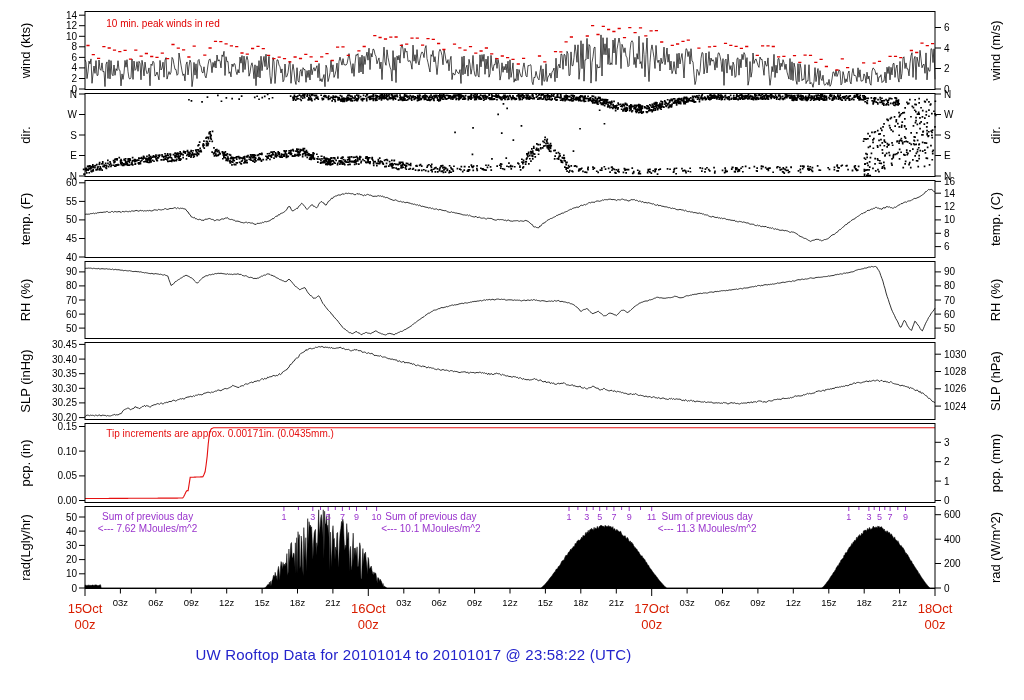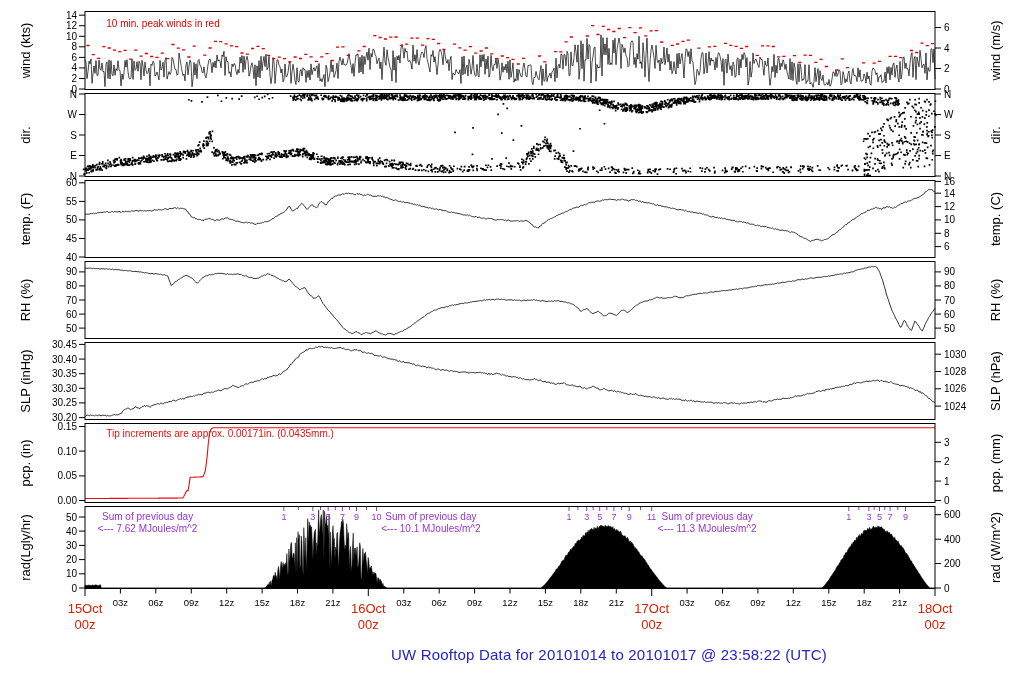--- a/index.html
+++ b/index.html
@@ -1,20 +1,20 @@
 <!DOCTYPE html>
 <html><head>
 <meta charset="utf-8">
 <style>
   html,body{margin:0;padding:0;background:#fff;}
   body{font-family:"Liberation Sans", sans-serif;}
   #fig{position:relative;width:1024px;height:700px;background:#fff;overflow:hidden;}
   #fig svg{position:absolute;left:0;overflow:visible;display:block;}
   #fig svg text{font-family:"Liberation Sans", sans-serif;}
-  #title{position:absolute;left:0;top:646px;width:827px;text-align:right;
+  #title{position:absolute;left:0;top:646px;width:827px;text-align:center;
          font-size:15px;letter-spacing:0.2px;}
 </style>
 </head>
 <body>
 
 <div id="fig">
   <div id="panels">
       <svg width="1024" height="79" viewBox="0 0 1024 79" style="top: 11px;">
         <path d="M85.0,48.7L86.0,51.3L87.0,67.6L88.0,60.9L89.0,50.1L90.0,52.9L91.0,47.9L92.0,72.3L93.0,62.9L94.0,55.0L95.0,62.4L96.0,49.6L97.0,64.5L98.0,64.2L99.0,49.0L100.0,58.1L101.0,59.4L102.0,51.9L103.0,60.9L104.0,60.4L105.0,75.6L106.0,53.3L107.0,50.9L108.0,67.5L109.0,48.8L110.0,67.9L111.0,49.6L112.0,63.2L113.0,64.8L114.0,54.0L115.0,64.3L116.0,57.7L117.0,59.6L118.0,49.7L119.0,58.8L120.0,59.4L121.0,74.9L122.0,62.9L123.0,68.4L124.0,62.0L125.0,49.4L126.0,56.2L127.0,48.7L128.0,60.6L129.0,67.3L130.0,68.1L131.0,66.3L132.0,48.0L133.0,68.4L134.0,50.1L135.0,59.4L136.0,58.2L137.0,50.7L138.0,60.3L139.0,50.3L140.0,52.3L141.0,68.8L142.0,49.3L143.0,55.2L144.0,64.9L145.0,51.1L146.0,59.0L147.0,62.7L148.0,61.6L149.0,56.9L150.0,74.8L151.0,53.1L152.0,54.5L153.0,50.2L154.0,51.8L155.0,65.1L156.0,64.0L157.0,61.0L158.0,64.6L159.0,68.9L160.0,49.4L161.0,59.0L162.0,57.2L163.0,51.2L164.0,66.2L165.0,49.2L166.0,46.6L167.0,68.1L168.0,64.4L169.0,60.6L170.0,63.5L171.0,61.2L172.0,46.4L173.0,48.0L174.0,53.5L175.0,58.3L176.0,58.5L177.0,64.3L178.0,63.1L179.0,42.0L180.0,48.0L181.0,54.1L182.0,59.9L183.0,64.5L184.0,62.9L185.0,69.9L186.0,53.8L187.0,50.9L188.0,63.9L189.0,55.0L190.0,49.1L191.0,51.8L192.0,75.7L193.0,68.0L194.0,51.4L195.0,64.1L196.0,52.8L197.0,67.6L198.0,49.7L199.0,48.4L200.0,54.6L201.0,55.1L202.0,61.2L203.0,62.0L204.0,55.8L205.0,64.8L206.0,66.9L207.0,61.2L208.0,53.9L209.0,48.9L210.0,47.9L211.0,52.3L212.0,61.7L213.0,51.4L214.0,56.3L215.0,49.9L216.0,57.0L217.0,44.0L218.0,50.2L219.0,48.7L220.0,50.0L221.0,56.9L222.0,43.9L223.0,45.6L224.0,40.3L225.0,64.5L226.0,45.7L227.0,50.8L228.0,50.5L229.0,62.4L230.0,60.8L231.0,65.9L232.0,53.0L233.0,55.7L234.0,52.5L235.0,53.2L236.0,60.2L237.0,63.6L238.0,58.5L239.0,62.0L240.0,46.1L241.0,52.2L242.0,44.5L243.0,61.3L244.0,45.1L245.0,58.6L246.0,49.2L247.0,45.3L248.0,49.7L249.0,65.2L250.0,61.8L251.0,54.8L252.0,51.8L253.0,57.1L254.0,67.7L255.0,53.8L256.0,74.7L257.0,54.8L258.0,66.1L259.0,49.6L260.0,66.9L261.0,45.2L262.0,59.7L263.0,51.0L264.0,45.4L265.0,55.6L266.0,43.2L267.0,58.7L268.0,56.4L269.0,45.3L270.0,64.5L271.0,72.7L272.0,65.3L273.0,46.5L274.0,50.9L275.0,72.5L276.0,61.1L277.0,48.8L278.0,49.0L279.0,54.1L280.0,55.8L281.0,62.0L282.0,57.9L283.0,70.8L284.0,69.0L285.0,53.0L286.0,66.2L287.0,65.2L288.0,61.6L289.0,53.4L290.0,50.0L291.0,72.3L292.0,61.0L293.0,53.3L294.0,59.9L295.0,69.9L296.0,73.5L297.0,56.7L298.0,69.7L299.0,71.2L300.0,60.4L301.0,58.5L302.0,65.2L303.0,56.7L304.0,58.6L305.0,58.5L306.0,71.3L307.0,59.6L308.0,66.5L309.0,59.1L310.0,69.0L311.0,52.9L312.0,63.8L313.0,58.7L314.0,56.6L315.0,60.1L316.0,57.0L317.0,54.7L318.0,66.7L319.0,52.4L320.0,70.1L321.0,67.7L322.0,70.8L323.0,67.1L324.0,63.5L325.0,75.7L326.0,54.2L327.0,57.1L328.0,70.6L329.0,67.0L330.0,61.7L331.0,49.4L332.0,60.9L333.0,53.8L334.0,66.4L335.0,63.8L336.0,59.7L337.0,52.1L338.0,67.5L339.0,50.3L340.0,46.1L341.0,50.1L342.0,54.1L343.0,47.6L344.0,53.8L345.0,53.7L346.0,54.2L347.0,52.8L348.0,47.8L349.0,42.6L350.0,49.4L351.0,54.8L352.0,62.3L353.0,52.6L354.0,65.4L355.0,52.7L356.0,43.6L357.0,44.4L358.0,42.7L359.0,61.8L360.0,46.2L361.0,61.0L362.0,44.1L363.0,63.0L364.0,45.3L365.0,53.5L366.0,45.9L367.0,41.1L368.0,49.2L369.0,37.2L370.0,58.6L371.0,42.4L372.0,46.0L373.0,38.0L374.0,38.6L375.0,43.4L376.0,45.3L377.0,52.8L378.0,49.4L379.0,46.9L380.0,57.8L381.0,51.0L382.0,68.6L383.0,50.1L384.0,36.1L385.0,50.9L386.0,54.3L387.0,38.8L388.0,46.4L389.0,51.3L390.0,56.1L391.0,58.7L392.0,70.1L393.0,39.6L394.0,59.2L395.0,46.4L396.0,71.6L397.0,44.9L398.0,49.0L399.0,44.3L400.0,52.1L401.0,37.0L402.0,33.5L403.0,38.1L404.0,47.2L405.0,37.3L406.0,41.2L407.0,40.2L408.0,50.2L409.0,50.3L410.0,49.5L411.0,52.7L412.0,58.2L413.0,34.1L414.0,50.2L415.0,43.7L416.0,52.4L417.0,38.6L418.0,49.9L419.0,54.0L420.0,47.8L421.0,43.2L422.0,40.9L423.0,42.3L424.0,46.6L425.0,37.6L426.0,34.6L427.0,47.6L428.0,51.7L429.0,56.6L430.0,61.0L431.0,43.7L432.0,45.4L433.0,39.5L434.0,51.0L435.0,45.6L436.0,53.7L437.0,63.6L438.0,53.7L439.0,40.9L440.0,38.3L441.0,40.5L442.0,44.5L443.0,53.8L444.0,38.5L445.0,43.1L446.0,49.6L447.0,52.3L448.0,48.6L449.0,59.8L450.0,49.1L451.0,45.3L452.0,68.6L453.0,61.9L454.0,63.6L455.0,63.8L456.0,58.5L457.0,60.6L458.0,62.0L459.0,62.6L460.0,58.6L461.0,72.5L462.0,45.7L463.0,63.8L464.0,45.0L465.0,62.9L466.0,56.8L467.0,54.1L468.0,65.1L469.0,48.3L470.0,53.2L471.0,63.2L472.0,57.4L473.0,44.4L474.0,59.3L475.0,64.7L476.0,65.3L477.0,53.3L478.0,64.2L479.0,66.1L480.0,43.8L481.0,55.9L482.0,43.6L483.0,50.4L484.0,43.3L485.0,63.3L486.0,48.1L487.0,57.9L488.0,45.2L489.0,66.2L490.0,62.6L491.0,44.3L492.0,55.8L493.0,59.8L494.0,53.6L495.0,53.8L496.0,46.9L497.0,57.4L498.0,48.4L499.0,53.3L500.0,69.1L501.0,64.0L502.0,51.8L503.0,61.3L504.0,55.4L505.0,59.0L506.0,53.0L507.0,61.8L508.0,50.2L509.0,68.3L510.0,48.8L511.0,66.4L512.0,60.3L513.0,51.9L514.0,71.2L515.0,67.7L516.0,70.0L517.0,58.0L518.0,69.4L519.0,58.5L520.0,62.3L521.0,65.5L522.0,65.9L523.0,56.6L524.0,51.9L525.0,58.3L526.0,64.9L527.0,65.9L528.0,54.5L529.0,54.9L530.0,53.7L531.0,54.2L532.0,70.7L533.0,73.7L534.0,66.2L535.0,66.7L536.0,60.4L537.0,64.9L538.0,67.5L539.0,68.9L540.0,61.2L541.0,54.5L542.0,74.4L543.0,57.9L544.0,70.4L545.0,69.5L546.0,52.7L547.0,70.6L548.0,65.6L549.0,64.9L550.0,62.1L551.0,67.2L552.0,61.0L553.0,59.7L554.0,57.1L555.0,70.7L556.0,47.2L557.0,67.0L558.0,55.2L559.0,53.1L560.0,57.0L561.0,43.0L562.0,43.5L563.0,58.3L564.0,43.4L565.0,43.9L566.0,54.8L567.0,40.3L568.0,42.8L569.0,64.7L570.0,64.0L571.0,40.9L572.0,54.7L573.0,54.6L574.0,46.5L575.0,33.8L576.0,40.7L577.0,51.3L578.0,33.8L579.0,68.3L580.0,56.6L581.0,29.7L582.0,57.7L583.0,32.8L584.0,70.2L585.0,48.8L586.0,48.9L587.0,27.4L588.0,48.0L589.0,33.5L590.0,35.1L591.0,72.1L592.0,51.4L593.0,45.8L594.0,36.8L595.0,36.0L596.0,70.3L597.0,53.4L598.0,57.1L599.0,55.8L600.0,56.7L601.0,23.9L602.0,65.0L603.0,26.7L604.0,43.7L605.0,32.8L606.0,43.9L607.0,26.7L608.0,53.4L609.0,37.3L610.0,53.9L611.0,51.8L612.0,53.6L613.0,29.0L614.0,42.0L615.0,27.2L616.0,53.7L617.0,38.4L618.0,32.7L619.0,27.0L620.0,32.7L621.0,57.6L622.0,33.3L623.0,36.4L624.0,41.6L625.0,36.8L626.0,45.0L627.0,46.8L628.0,55.7L629.0,54.7L630.0,39.7L631.0,31.4L632.0,29.7L633.0,31.8L634.0,53.6L635.0,46.3L636.0,56.7L637.0,42.6L638.0,48.2L639.0,25.2L640.0,52.7L641.0,50.6L642.0,57.5L643.0,31.6L644.0,43.5L645.0,65.9L646.0,43.6L647.0,27.0L648.0,53.1L649.0,70.6L650.0,51.4L651.0,39.3L652.0,33.9L653.0,40.2L654.0,46.6L655.0,57.5L656.0,34.4L657.0,48.6L658.0,51.6L659.0,49.0L660.0,60.0L661.0,47.1L662.0,52.6L663.0,50.4L664.0,36.1L665.0,53.7L666.0,46.4L667.0,37.0L668.0,51.2L669.0,43.2L670.0,59.0L671.0,50.1L672.0,62.6L673.0,59.6L674.0,50.6L675.0,58.9L676.0,63.1L677.0,42.6L678.0,57.1L679.0,42.1L680.0,53.0L681.0,47.1L682.0,42.5L683.0,52.7L684.0,67.0L685.0,48.1L686.0,37.7L687.0,38.4L688.0,45.6L689.0,40.5L690.0,53.1L691.0,37.7L692.0,50.1L693.0,50.8L694.0,63.2L695.0,73.6L696.0,69.7L697.0,58.3L698.0,60.1L699.0,64.4L700.0,60.3L701.0,47.3L702.0,41.5L703.0,42.2L704.0,62.9L705.0,56.0L706.0,42.0L707.0,62.0L708.0,52.4L709.0,40.6L710.0,54.4L711.0,47.0L712.0,50.3L713.0,48.7L714.0,50.8L715.0,59.1L716.0,46.4L717.0,56.7L718.0,42.4L719.0,41.8L720.0,45.1L721.0,50.3L722.0,60.6L723.0,47.6L724.0,74.4L725.0,49.6L726.0,48.1L727.0,62.1L728.0,43.1L729.0,53.3L730.0,58.6L731.0,54.6L732.0,64.8L733.0,51.1L734.0,53.9L735.0,66.4L736.0,65.1L737.0,47.6L738.0,46.8L739.0,64.2L740.0,48.2L741.0,56.8L742.0,43.3L743.0,48.7L744.0,41.6L745.0,43.7L746.0,56.0L747.0,46.6L748.0,74.2L749.0,69.4L750.0,50.5L751.0,66.2L752.0,60.7L753.0,42.0L754.0,52.5L755.0,49.2L756.0,47.9L757.0,51.1L758.0,54.3L759.0,56.4L760.0,46.0L761.0,48.5L762.0,48.2L763.0,56.4L764.0,64.3L765.0,50.0L766.0,54.4L767.0,55.2L768.0,46.9L769.0,63.3L770.0,74.3L771.0,66.8L772.0,55.5L773.0,60.8L774.0,43.3L775.0,66.5L776.0,54.2L777.0,62.1L778.0,47.8L779.0,47.5L780.0,59.1L781.0,52.1L782.0,55.6L783.0,48.7L784.0,51.7L785.0,58.5L786.0,53.1L787.0,61.1L788.0,64.7L789.0,68.1L790.0,47.5L791.0,68.9L792.0,50.8L793.0,69.6L794.0,52.1L795.0,56.4L796.0,69.4L797.0,73.4L798.0,52.6L799.0,70.8L800.0,52.6L801.0,57.1L802.0,69.7L803.0,67.9L804.0,68.6L805.0,53.6L806.0,72.6L807.0,69.8L808.0,70.1L809.0,53.7L810.0,73.0L811.0,71.4L812.0,72.7L813.0,76.3L814.0,70.6L815.0,56.6L816.0,70.6L817.0,63.5L818.0,57.5L819.0,74.0L820.0,59.6L821.0,67.9L822.0,69.6L823.0,64.2L824.0,73.4L825.0,74.3L826.0,72.9L827.0,71.4L828.0,74.2L829.0,68.4L830.0,75.3L831.0,73.4L832.0,68.0L833.0,60.9L834.0,61.3L835.0,65.3L836.0,58.9L837.0,65.5L838.0,62.8L839.0,58.9L840.0,59.8L841.0,73.9L842.0,72.3L843.0,60.6L844.0,64.5L845.0,71.8L846.0,67.8L847.0,70.8L848.0,62.6L849.0,60.0L850.0,70.5L851.0,72.9L852.0,62.7L853.0,57.5L854.0,64.6L855.0,64.1L856.0,65.6L857.0,70.5L858.0,56.8L859.0,66.3L860.0,58.8L861.0,70.2L862.0,69.9L863.0,69.5L864.0,62.9L865.0,65.0L866.0,72.1L867.0,61.2L868.0,68.1L869.0,65.0L870.0,72.5L871.0,74.2L872.0,60.1L873.0,56.9L874.0,57.8L875.0,59.6L876.0,63.7L877.0,61.8L878.0,70.9L879.0,65.8L880.0,66.0L881.0,63.7L882.0,71.6L883.0,70.2L884.0,70.0L885.0,61.1L886.0,71.9L887.0,56.2L888.0,62.5L889.0,55.5L890.0,68.9L891.0,56.3L892.0,63.9L893.0,52.8L894.0,52.3L895.0,66.4L896.0,57.4L897.0,54.0L898.0,66.9L899.0,71.1L900.0,50.4L901.0,68.1L902.0,62.4L903.0,47.1L904.0,45.8L905.0,57.5L906.0,51.9L907.0,58.0L908.0,57.9L909.0,64.9L910.0,52.3L911.0,44.7L912.0,41.7L913.0,66.4L914.0,48.1L915.0,45.4L916.0,68.7L917.0,46.1L918.0,50.8L919.0,55.8L920.0,39.3L921.0,47.9L922.0,56.8L923.0,54.0L924.0,53.1L925.0,62.3L926.0,41.9L927.0,68.9L928.0,56.5L929.0,59.9L930.0,60.2L931.0,37.7L932.0,38.2L933.0,51.6L934.0,37.8L935.0,68.3" fill="none" stroke="#000" stroke-width="0.7"></path>
         <path d="M86.4,34.5h3.2M91.7,43.7h3.2M97.0,47.3h3.2M102.3,35.6h3.2M107.6,37.0h3.2M112.9,39.2h3.2M118.2,40.7h3.2M123.5,39.3h3.2M128.9,48.2h3.2M134.2,39.2h3.2M139.5,45.2h3.2M144.8,42.5h3.2M150.1,45.5h3.2M155.4,46.4h3.2M160.7,42.1h3.2M166.0,47.7h3.2M171.4,33.5h3.2M176.7,37.1h3.2M182.0,38.9h3.2M187.3,46.0h3.2M192.6,35.2h3.2M203.2,44.2h3.2M208.5,37.0h3.2M213.9,30.3h3.2M219.2,30.6h3.2M224.5,32.8h3.2M229.8,34.8h3.2M235.1,35.7h3.2M240.4,42.0h3.2M245.7,43.1h3.2M251.0,37.5h3.2M256.4,35.4h3.2M261.7,37.6h3.2M267.0,44.4h3.2M272.3,47.6h3.2M277.6,46.2h3.2M282.9,47.6h3.2M288.2,50.9h3.2M293.5,46.0h3.2M298.9,47.5h3.2M304.2,43.4h3.2M309.5,45.8h3.2M314.8,50.4h3.2M320.1,45.8h3.2M325.4,42.6h3.2M330.7,49.5h3.2M336.0,36.1h3.2M341.4,35.9h3.2M346.7,44.3h3.2M357.3,39.9h3.2M362.6,35.5h3.2M373.2,24.6h3.2M378.5,26.5h3.2M383.9,28.0h3.2M389.2,26.1h3.2M394.5,26.0h3.2M399.8,34.4h3.2M405.1,33.2h3.2M410.4,27.1h3.2M415.7,27.1h3.2M421.0,34.1h3.2M426.4,27.7h3.2M431.7,28.4h3.2M437.0,32.5h3.2M442.3,38.5h3.2M452.9,33.1h3.2M458.2,36.8h3.2M463.5,39.2h3.2M468.9,35.6h3.2M474.2,42.1h3.2M479.5,40.0h3.2M484.8,37.0h3.2M490.1,42.9h3.2M495.4,47.6h3.2M500.7,45.0h3.2M506.0,46.7h3.2M511.4,48.3h3.2M516.7,53.0h3.2M522.0,47.3h3.2M537.9,45.0h3.2M543.2,50.9h3.2M553.9,40.6h3.2M559.2,40.9h3.2M564.5,30.8h3.2M569.8,26.0h3.2M585.7,25.0h3.2M591.0,14.6h3.2M596.4,23.5h3.2M601.7,15.3h3.2M607.0,18.5h3.2M612.3,20.5h3.2M617.6,17.5h3.2M622.9,26.6h3.2M628.2,16.6h3.2M633.5,21.7h3.2M638.9,16.9h3.2M644.2,24.9h3.2M649.5,19.8h3.2M654.8,19.6h3.2M660.1,31.0h3.2M670.7,34.3h3.2M676.0,33.0h3.2M681.4,30.4h3.2M686.7,29.2h3.2M697.3,37.1h3.2M707.9,35.9h3.2M713.2,35.4h3.2M723.9,32.3h3.2M729.2,34.4h3.2M734.5,35.3h3.2M739.8,37.4h3.2M745.1,35.5h3.2M755.7,44.4h3.2M761.0,34.8h3.2M766.4,34.8h3.2M771.7,35.5h3.2M777.0,45.8h3.2M782.3,45.4h3.2M792.9,44.6h3.2M798.2,51.4h3.2M803.5,44.1h3.2M808.9,44.3h3.2M814.2,51.3h3.2M819.5,48.3h3.2M824.8,55.5h3.2M835.4,59.0h3.2M840.7,47.9h3.2M846.0,56.6h3.2M862.0,51.9h3.2M872.6,52.1h3.2M877.9,50.4h3.2M888.5,45.4h3.2M893.9,45.3h3.2M899.2,46.6h3.2M909.8,39.5h3.2M915.1,41.5h3.2M920.4,32.1h3.2M925.7,34.7h3.2M931.0,32.6h3.2" fill="none" stroke="#e00000" stroke-width="1.3"></path>

